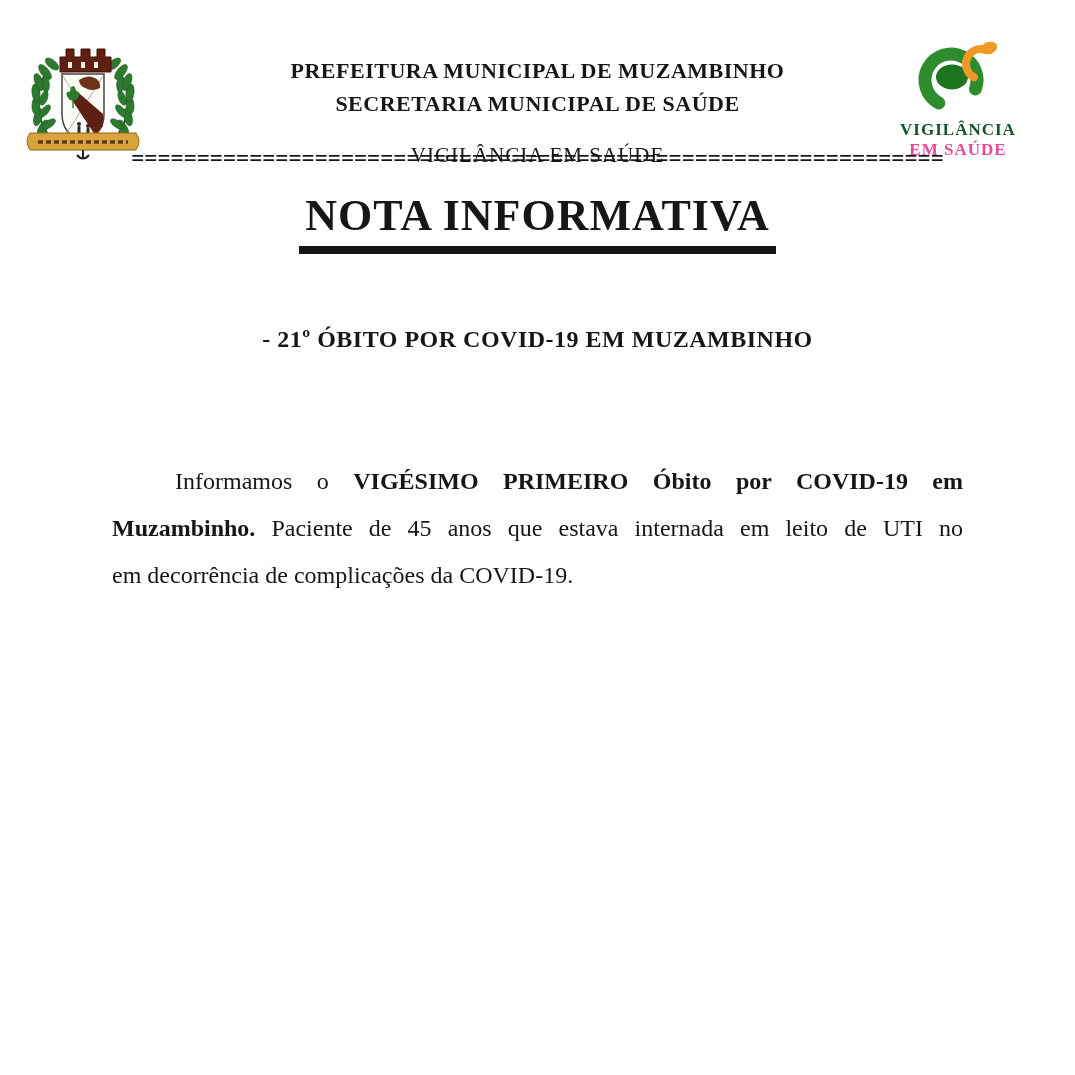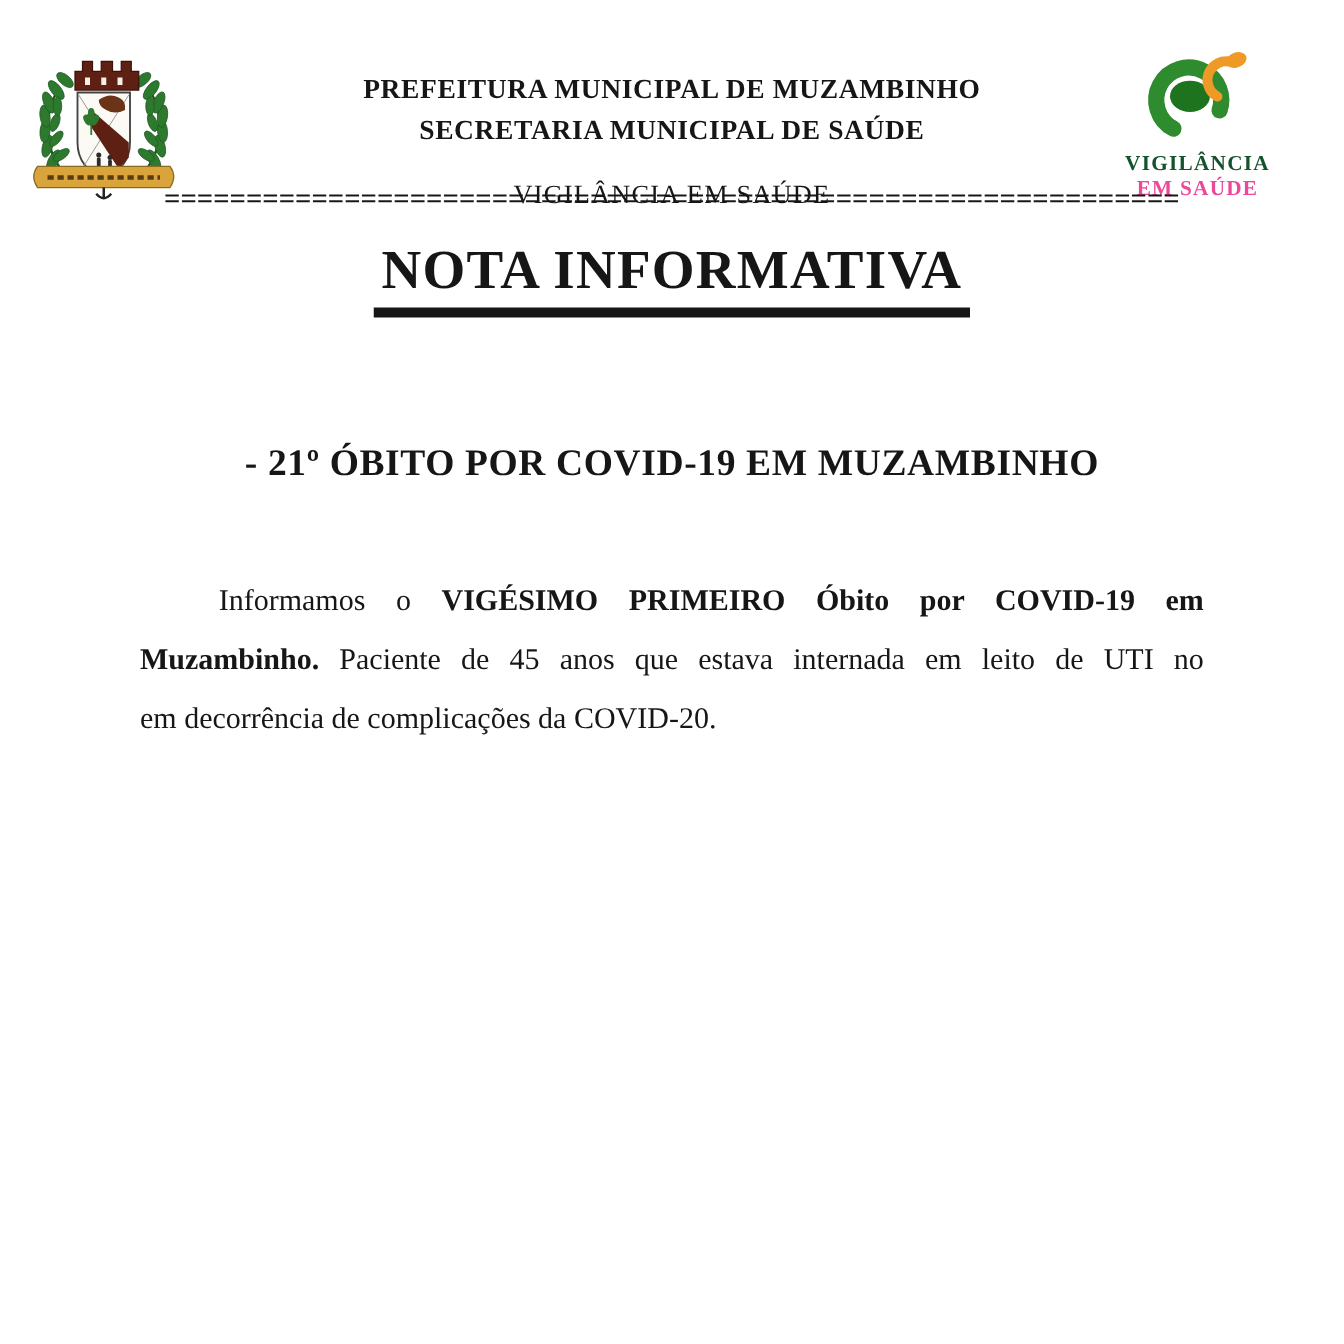--- a/index.html
+++ b/index.html
@@ -36,21 +36,21 @@
   .title-wrap{position:absolute;top:190px;left:0;right:0;text-align:center;}
   .title{
     display:inline-block;
     font-size:44px;font-weight:bold;letter-spacing:1px;
     border-bottom:8px solid #161616;
     padding:0 6px 5px 6px;
   }
   .subtitle{
     position:absolute;top:326px;left:0;right:0;
     text-align:center;
-    font-size:30px;font-weight:bold;letter-spacing:.5px;margin-top:28px;
+    font-size:24px;font-weight:bold;letter-spacing:.5px;
   }
   
   .body{
     position:absolute;top:458px;left:112px;right:112px;
     font-size:24px;
   }
   .para{margin:0;}
   .para + .para{margin-top:95px;}
   .jl{
     line-height:47px;height:47px;
@@ -162,18 +162,18 @@
   <div class="title-wrap">
     <span class="title">NOTA INFORMATIVA</span>
   </div>
 
   <div class="subtitle">- 21º ÓBITO POR COVID-19 EM MUZAMBINHO</div>
 
   <div class="body">
     <div class="para">
       <div class="jl indent"><span>Informamos o </span><b>VIGÉSIMO PRIMEIRO Óbito por COVID-19 em</b></div>
       <div class="jl"><b>Muzambinho.</b><span> Paciente de 45 anos que estava internada em leito de UTI no</span></div>
-      <div class="jl-last">em decorrência de complicações da COVID-20.</div>
+      <div class="jl-last">em decorrência de complicações da COVID-19.</div>
     </div>
   </div>
 
 
 </div>
 
 </body></html>

